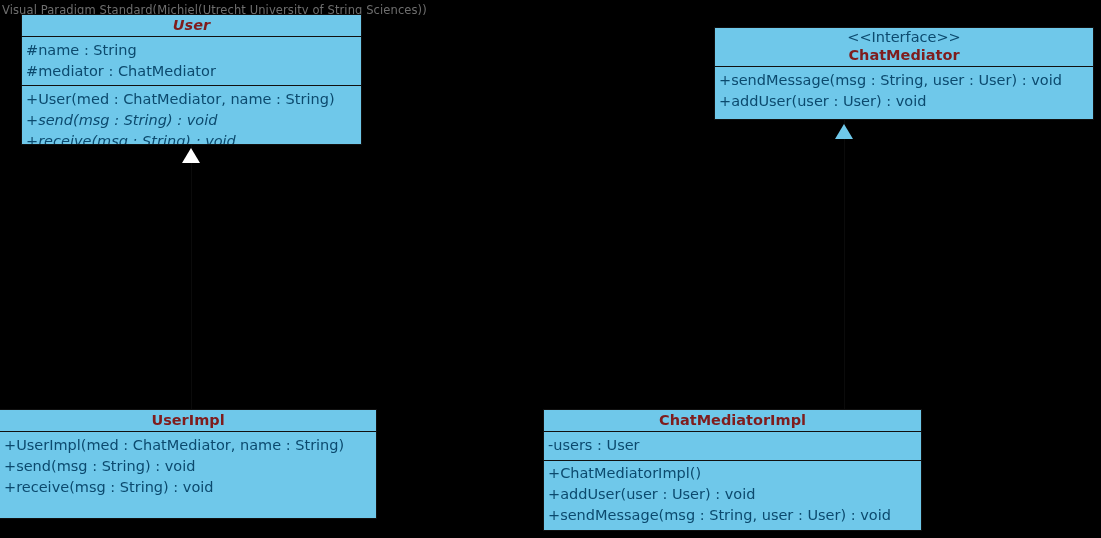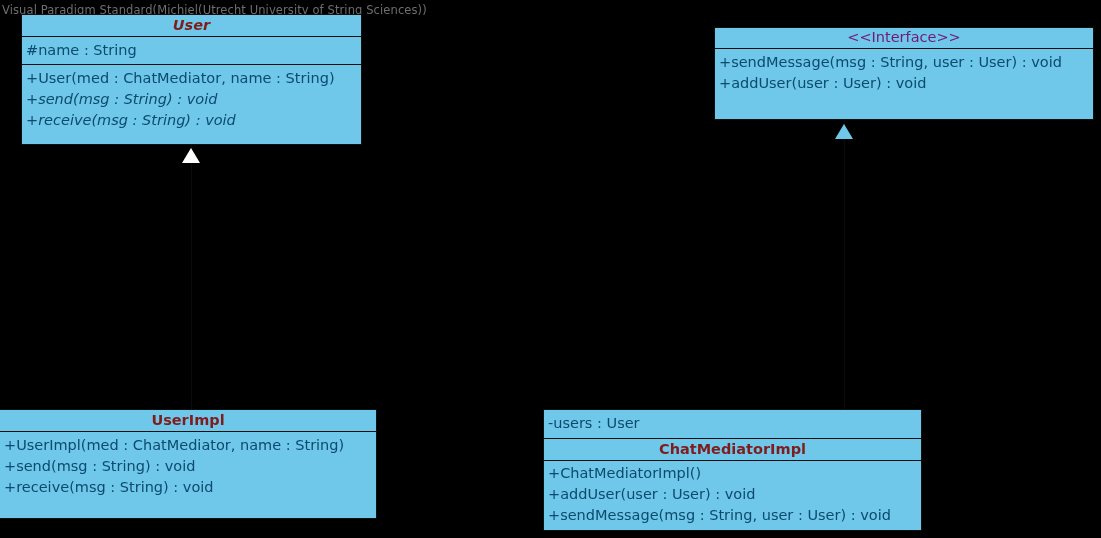--- a/index.html
+++ b/index.html
@@ -55,21 +55,21 @@
   .compartment + .compartment {
     border-top: 1px solid #101010;
   }
   .cmp-name {
     text-align: center;
     padding-top: 1px;
     padding-bottom: 2px;
   }
   .class-stereotype {
     font-size: 14.5px;
-    color: #701a75;
+    color: #0c4a6e;
     line-height: 17px;
     text-align: center;
     white-space: nowrap;
   }
   .class-title {
     font-size: 14.5px;
     font-weight: bold;
     color: #7f1d1d;
     line-height: 18px;
     text-align: center;
@@ -144,55 +144,57 @@
 
   <div class="arrowhead" id="arrowhead-generalization-user"></div>
   <div class="arrowhead" id="arrowhead-realization-chatmediator"></div>
 
   <div class="uml-class" id="class-user">
     <div class="compartment cmp-name">
       <div class="class-title abstract">User</div>
     </div>
     <div class="compartment cmp-attrs">
       <div class="member">#name : String</div>
+      <div class="member">#mediator : ChatMediator</div>
     </div>
     <div class="compartment cmp-ops">
       <div class="member">+User(med : ChatMediator, name : String)</div>
       <div class="member abstract">+send(msg : String) : void</div>
       <div class="member abstract">+receive(msg : String) : void</div>
     </div>
   </div>
 
   <div class="uml-class" id="class-chatmediator">
     <div class="compartment cmp-name">
       <div class="class-stereotype">&lt;&lt;Interface&gt;&gt;</div>
+      <div class="class-title">ChatMediator</div>
     </div>
     <div class="compartment cmp-ops">
       <div class="member">+sendMessage(msg : String, user : User) : void</div>
       <div class="member">+addUser(user : User) : void</div>
     </div>
   </div>
 
   <div class="uml-class" id="class-userimpl">
     <div class="compartment cmp-name">
       <div class="class-title">UserImpl</div>
     </div>
     <div class="compartment cmp-ops">
       <div class="member">+UserImpl(med : ChatMediator, name : String)</div>
       <div class="member">+send(msg : String) : void</div>
       <div class="member">+receive(msg : String) : void</div>
     </div>
   </div>
 
   <div class="uml-class" id="class-chatmediatorimpl">
+    <div class="compartment cmp-name">
+      <div class="class-title">ChatMediatorImpl</div>
+    </div>
     <div class="compartment cmp-attrs">
       <div class="member">-users : User</div>
-    </div>
-    <div class="compartment cmp-name">
-      <div class="class-title">ChatMediatorImpl</div>
     </div>
     <div class="compartment cmp-ops">
       <div class="member">+ChatMediatorImpl()</div>
       <div class="member">+addUser(user : User) : void</div>
       <div class="member">+sendMessage(msg : String, user : User) : void</div>
     </div>
   </div>
 
 </div>
 

